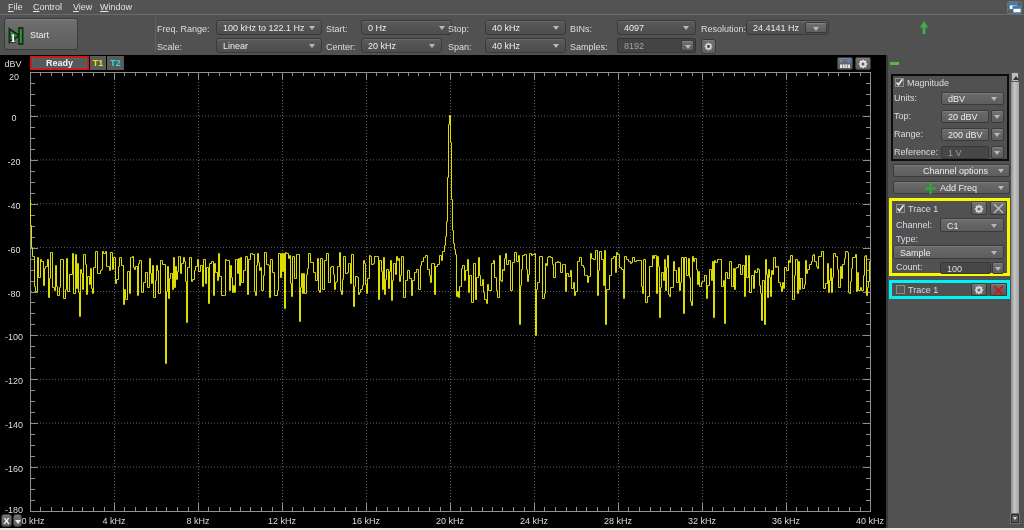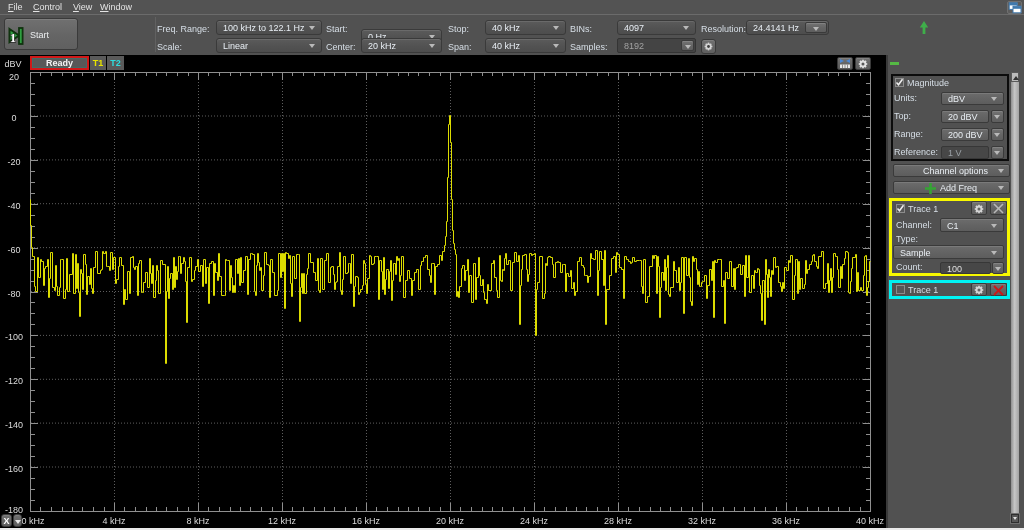--- a/index.html
+++ b/index.html
@@ -51,21 +51,21 @@
  </svg>
  <span style="position:absolute;left:25px;top:11px">Start</span>
 </div>
 <div class="abs" style="left:155px;top:17px;width:1px;height:35px;background:#404040;border-right:1px solid #616161"></div>
 <span class="lbl abs" style="left:157px;top:24px">Freq. Range:</span>
 <div class="dd abs" style="left:216px;top:20px;width:106px;height:15px">
       <span class="tx">100 kHz to 122.1 Hz</span>
       <i class="arr" style="right:6px;top:5px"></i>
     </div>
 <span class="lbl abs" style="left:326px;top:24px">Start:</span>
-<div class="dd abs" style="left:361px;top:29px;width:81px;height:15px">
+<div class="dd abs" style="left:361px;top:20px;width:91px;height:15px">
       <span class="tx">0 Hz</span>
       <i class="arr" style="right:6px;top:5px"></i>
     </div>
 <span class="lbl abs" style="left:448px;top:24px">Stop:</span>
 <div class="dd abs" style="left:485px;top:20px;width:81px;height:15px">
       <span class="tx">40 kHz</span>
       <i class="arr" style="right:6px;top:5px"></i>
     </div>
 <span class="lbl abs" style="left:570px;top:24px">BINs:</span>
 <div class="dd abs" style="left:617px;top:20px;width:79px;height:15px">

